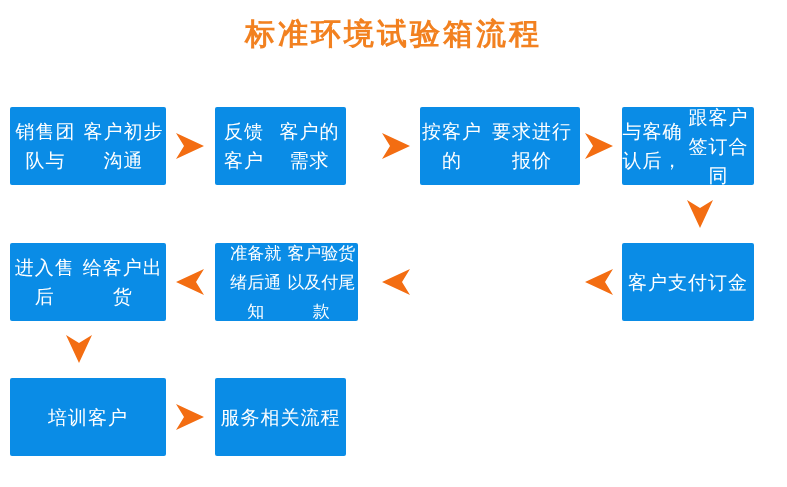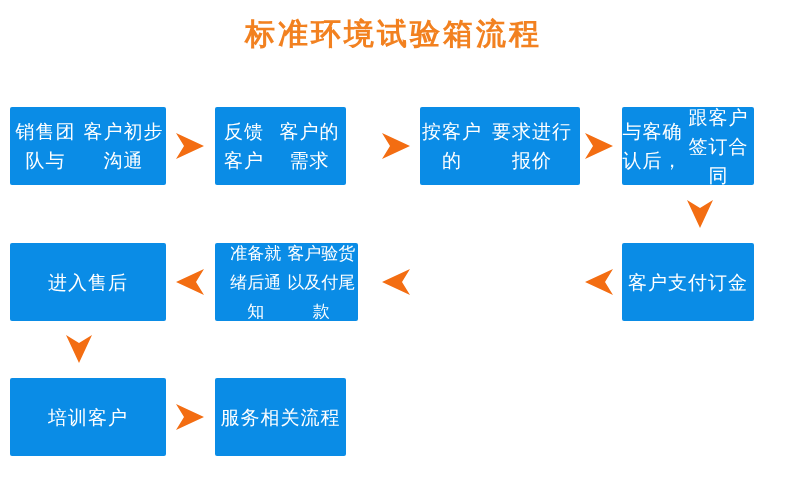--- a/index.html
+++ b/index.html
@@ -102,20 +102,21 @@
   <div class="box r2 c2 tight">
     <div>准备就绪后通知</div>
     <div>客户验货以及付尾款</div>
   </div>
   <svg class="arrow" style="left:175px;top:269px" width="30" height="26" viewBox="0 0 30 26">
       <polygon points="29,0 1,13 29,26 21,13"></polygon>
     </svg>
 
   <div class="box r2 c1">
     <div>进入售后</div>
+    <div>给客户出货</div>
   </div>
 
   <svg class="arrow" style="left:66px;top:334px" width="26" height="30" viewBox="0 0 26 30">
       <polygon points="0,1 13,29 26,1 13,9"></polygon>
     </svg>
 
   <div class="box r3 c1">
     <div>培训客户</div>
   </div>
   <svg class="arrow" style="left:175px;top:404px" width="30" height="26" viewBox="0 0 30 26">

